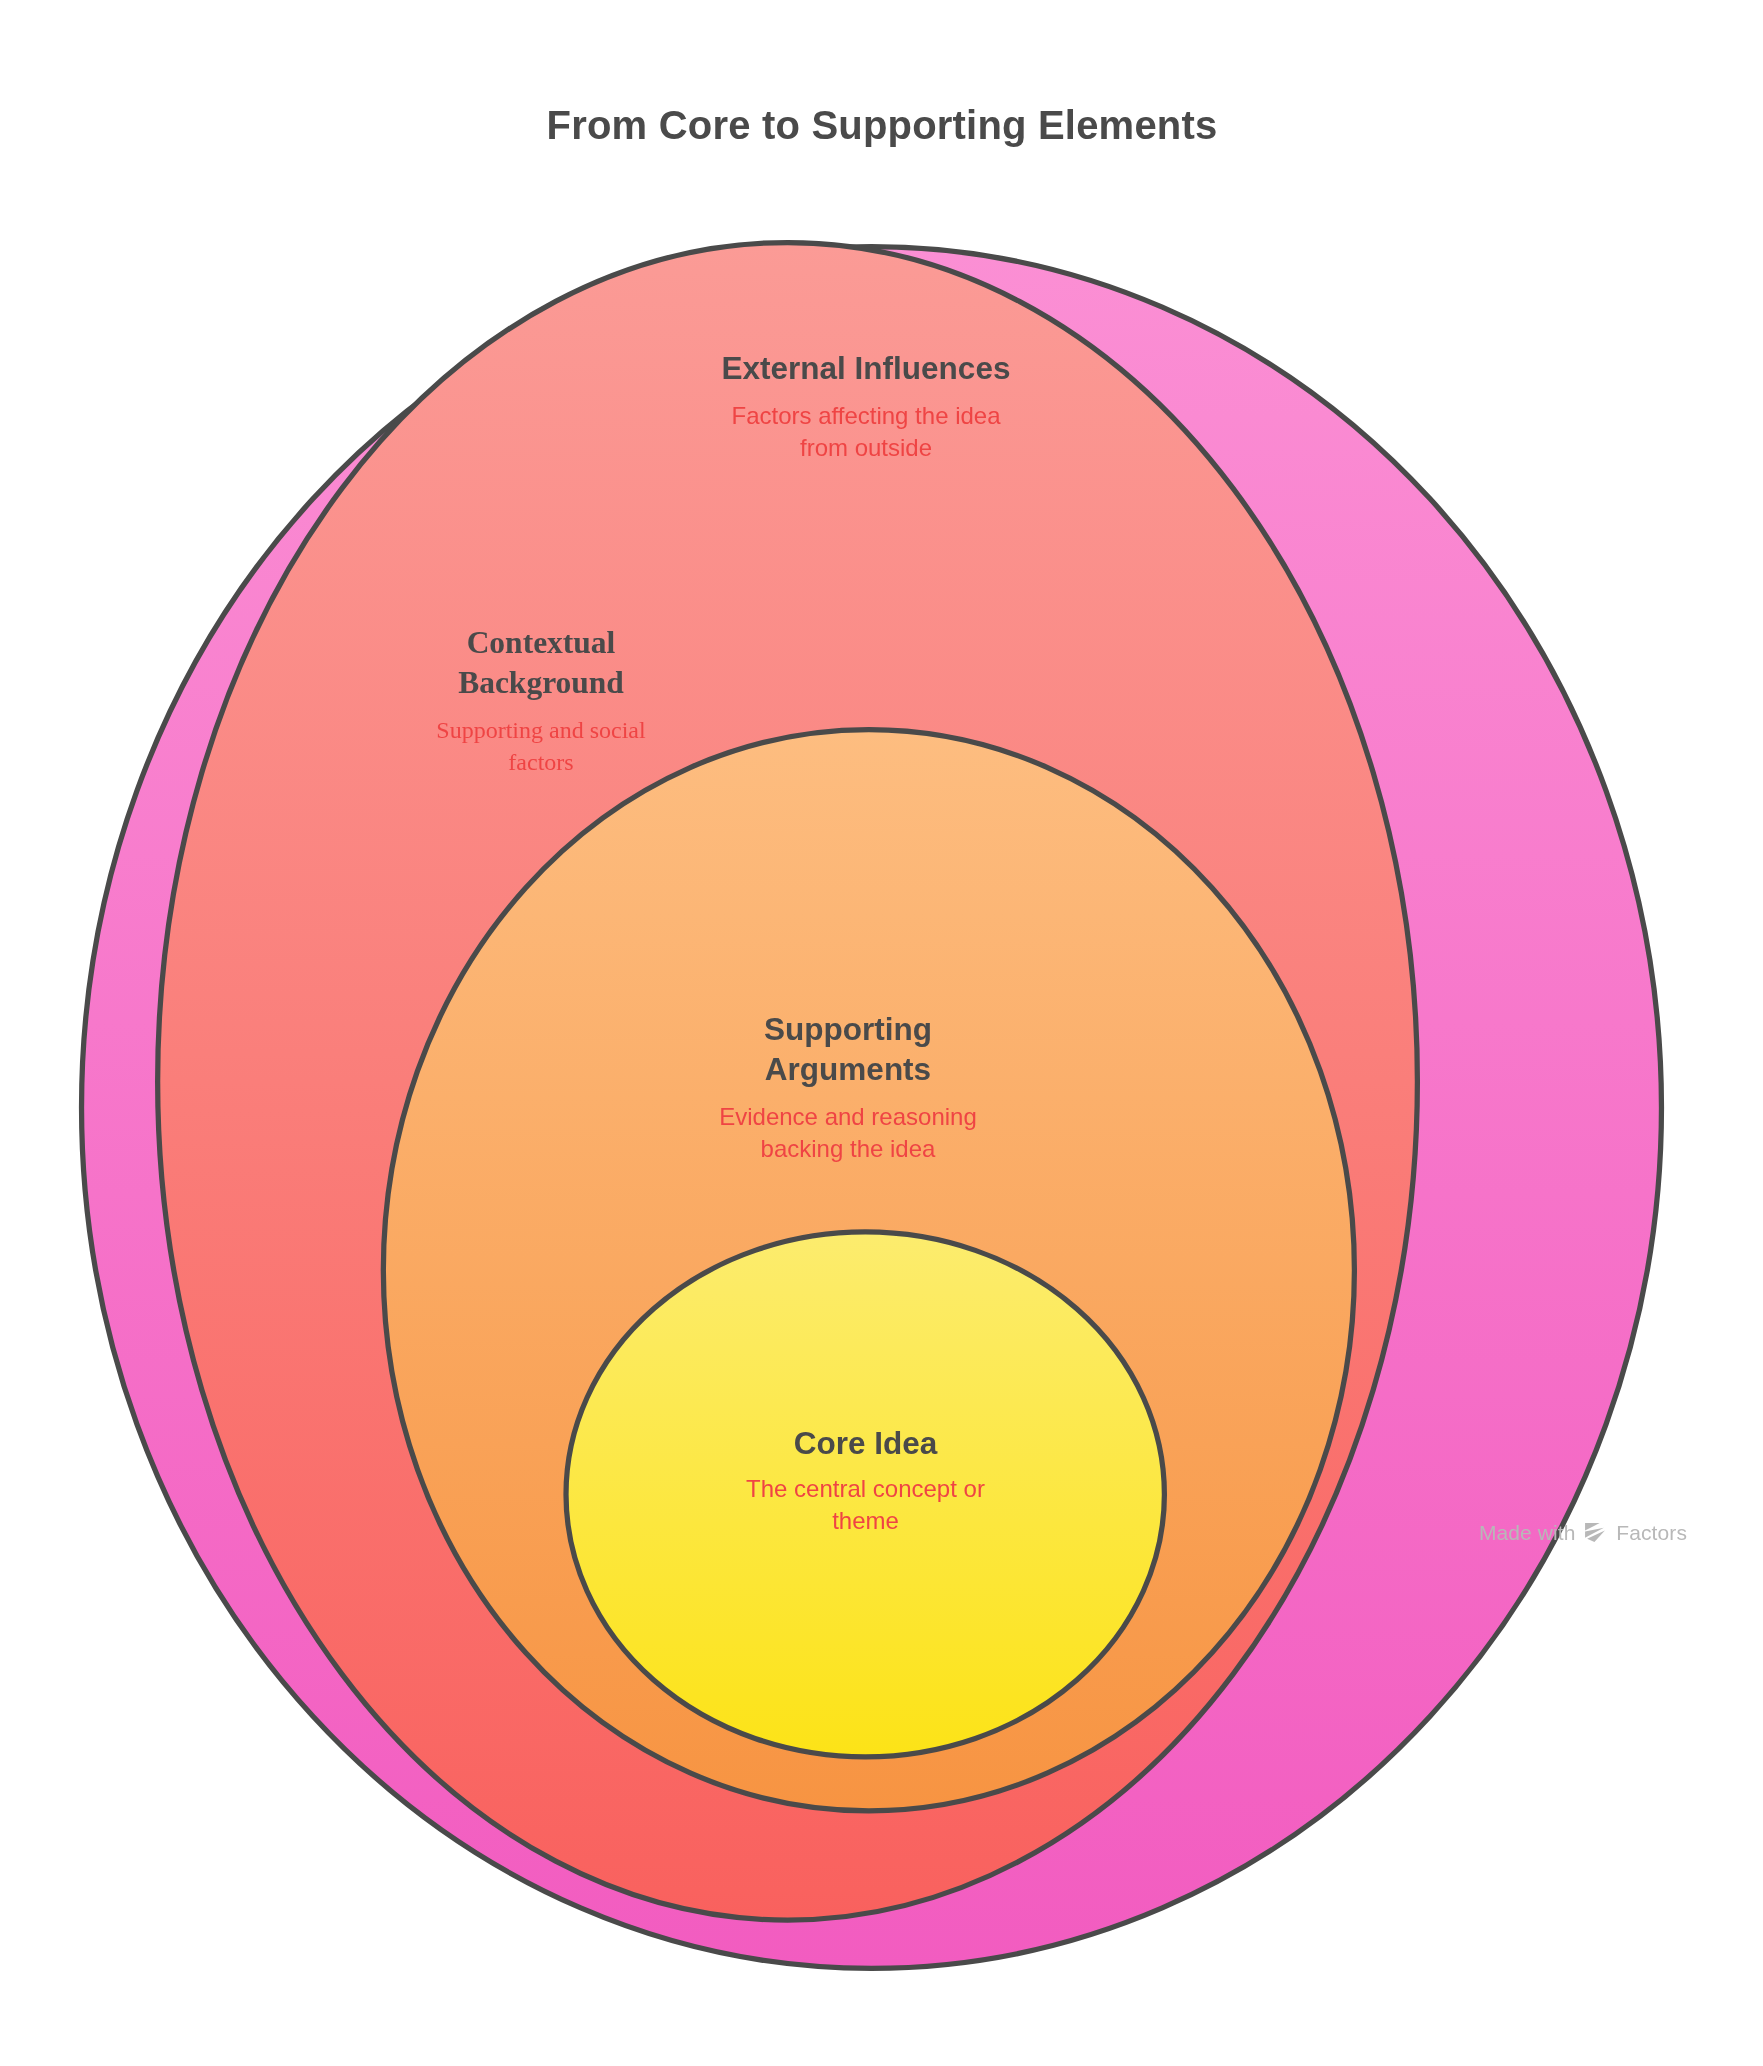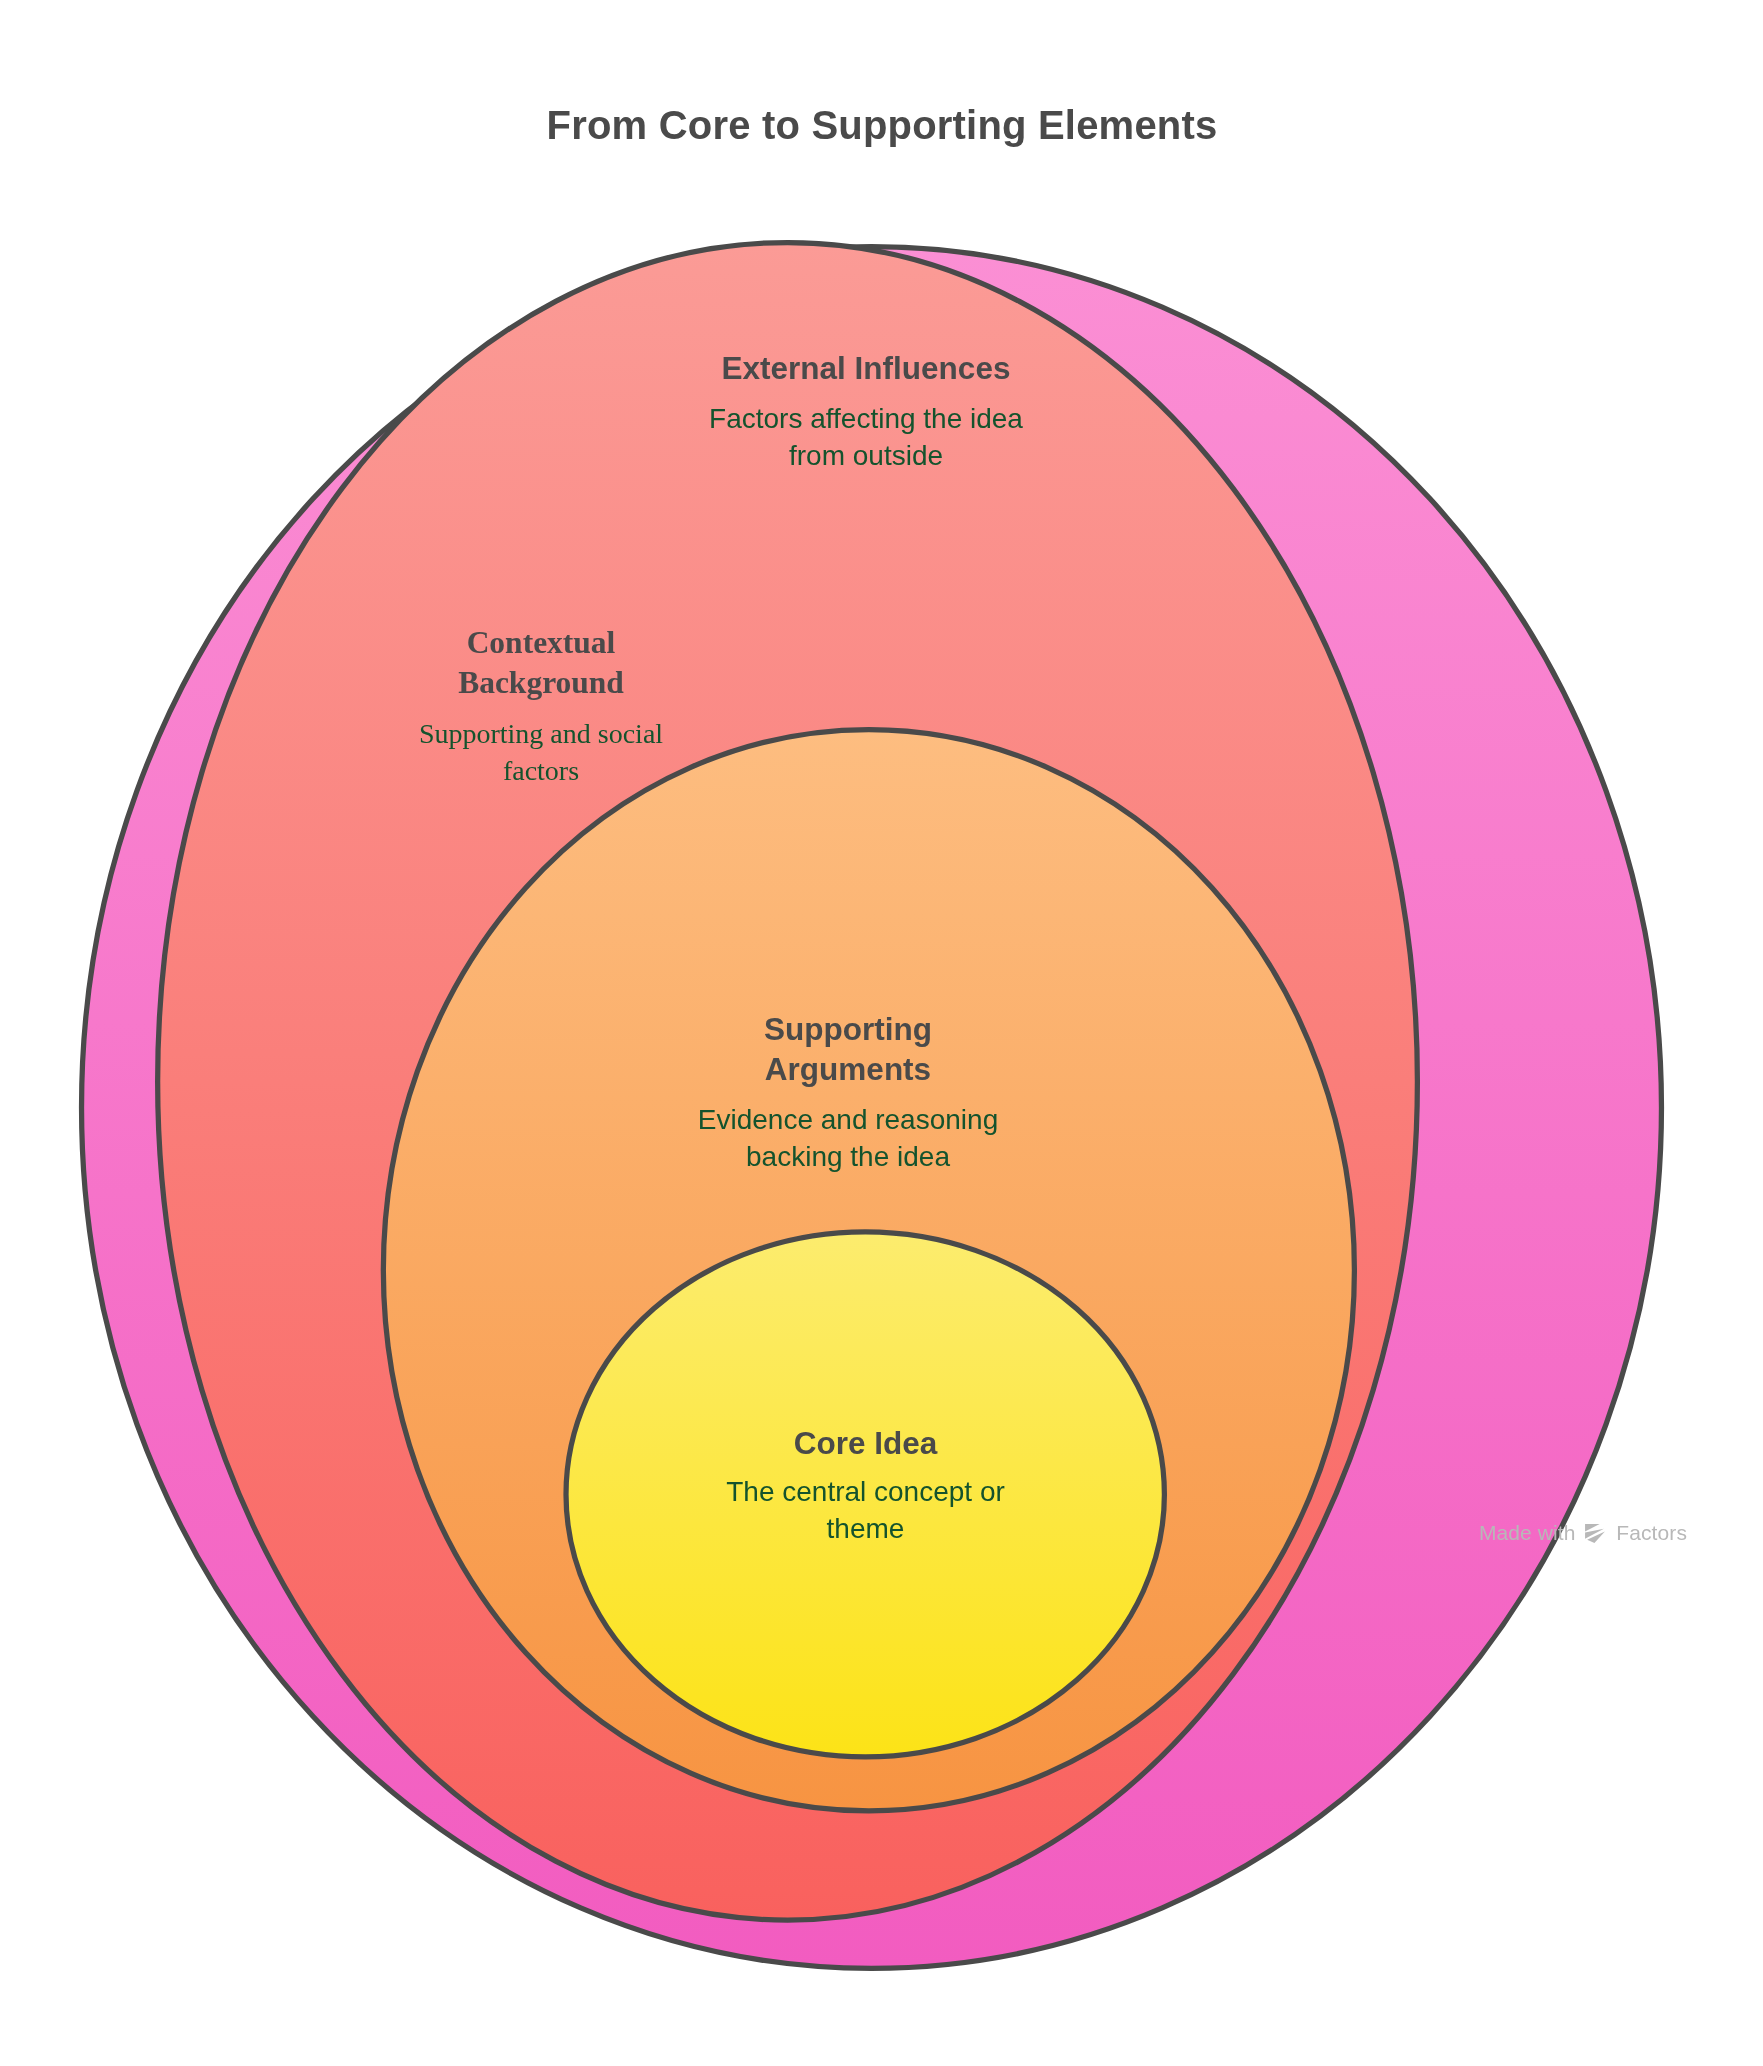--- a/index.html
+++ b/index.html
@@ -44,42 +44,41 @@
     text-align: center;
     pointer-events: none;
   }
   .ring-title {
     font-size: 31.5px;
     font-weight: bold;
     color: #4a4a4a;
     line-height: 1.28;
   }
   .ring-desc {
-    font-size: 28px;
+    font-size: 24px;
     font-weight: normal;
-    color: #14532d;
+    color: #ef4444;
     line-height: 1.33;
     margin-top: 11.5px;
   }
   
   #label-external { left: 525px; top: 348px; width: 682px; }
   
   #label-contextual { left: 331px; top: 623px; width: 420px; font-family: Liberation Serif, serif; }
   
   #label-supporting { left: 646px; top: 977px; width: 404px; margin-top: 32px; }
   
   #label-core { left: 682px; top: 1423px; width: 367px; }
   #label-core .ring-desc { margin-top: 9.4px; }
 
   .watermark {
     position: absolute;
     right: 77px;
     bottom: 35px;
     display: flex;
-    align-items: center;
     gap: 8.4px;
     color: #b8b8b8;
     font-size: 21px;
     letter-spacing: 0.1px;
   }
   .wm-logo { display: block; }
 </style>
 </head>
 <body>
 

